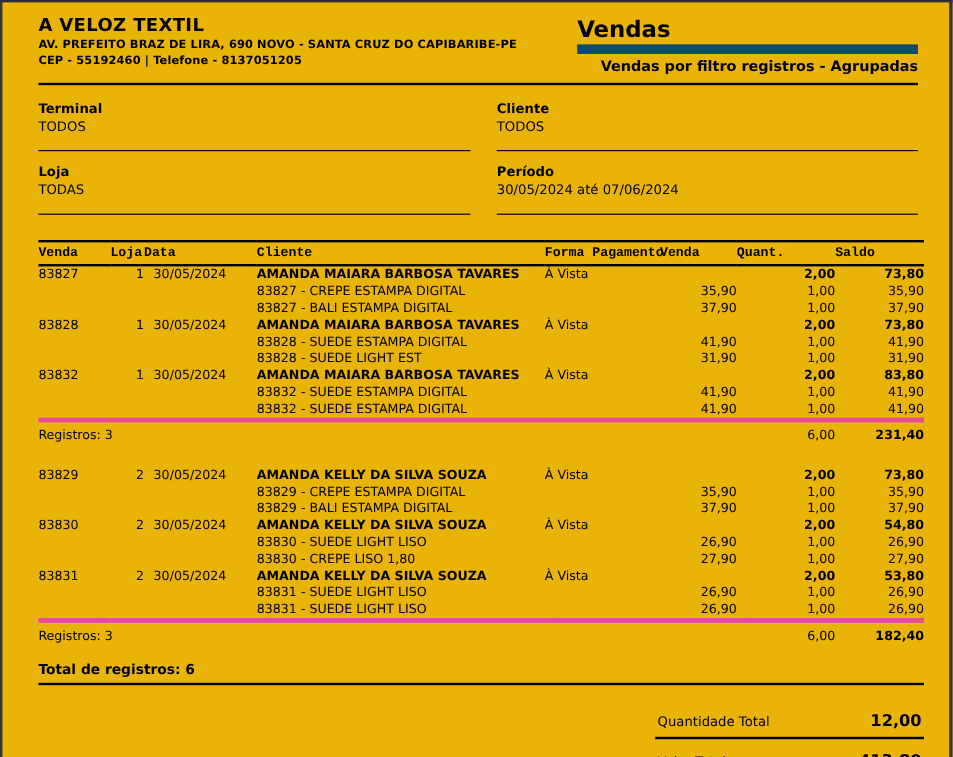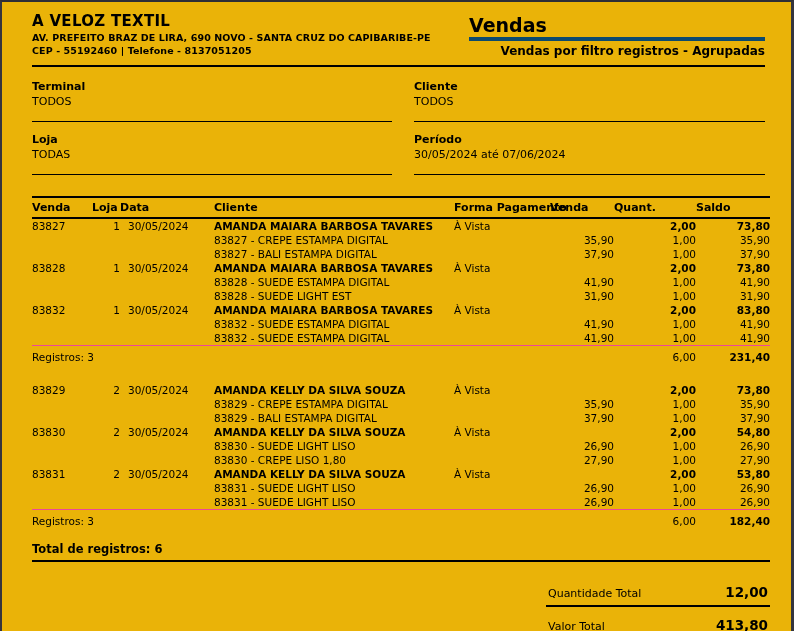--- a/index.html
+++ b/index.html
@@ -14,43 +14,43 @@
     padding:10px 26px 0 30px;
     overflow:hidden;
   }
 
   
   .hdr { display:flex; justify-content:space-between; align-items:flex-start; }
   .hdr-left { width:430px; }
   .company-name { font-size:15px; font-weight:bold; letter-spacing:.3px; }
   .company-line { font-size:9.5px; font-weight:bold; margin-top:2px; letter-spacing:.1px; }
   .hdr-right { width:296px; padding-top:2px; }
-  .report-title { font-size:19px; font-weight:bold; border-bottom:4px solid #0c4a6e; padding-bottom:1px; }
+  .report-title { font-size:19px; font-weight:bold; border-bottom:8px solid #0c4a6e; padding-bottom:1px;margin-left:12px; }
   .report-subtitle { font-size:12px; font-weight:bold; text-align:right; margin-top:3px; }
   .rule { border:none; border-top:2px solid #000; margin-top:7px; }
 
   
   .filters { display:grid; grid-template-columns:360px 1fr; column-gap:22px; margin-top:13px; }
   .field { border-bottom:1px solid #000; padding-bottom:13px; margin-bottom:11px; }
   .field-label { font-size:11px; font-weight:bold; }
   .field-value { font-size:11px; margin-top:2px; }
 
   
   table.report { width:738px; border-collapse:collapse; table-layout:fixed; margin-top:10px; }
   table.report th {
     font-size:11px; font-weight:bold; text-align:left; padding:3px 0 3px;
-    border-top:2px solid #000; border-bottom:2px solid #000; white-space:nowrap;
+    border-top:2px solid #000; border-bottom:2px solid #000; white-space:nowrap;font-family:Liberation Mono, monospace;
   }
   table.report td { font-size:10.5px; padding:0; line-height:14px; white-space:nowrap; overflow:hidden; }
   .col-r { text-align:right; }
   td.sale-top { padding-top:5px; }
   td.cliente-cell { font-weight:bold; }
   td.forma-cell { padding-left:16px; }
   td.bold { font-weight:bold; }
-  tr.registros-row td { border-top:1px solid #ec4899; padding-top:4px; padding-bottom:2px; }
+  tr.registros-row td { border-top:4px solid #ec4899; padding-top:4px; padding-bottom:2px; }
   tr.spacer-row td { height:17px; border:none; }
 
   
   .total-reg { font-size:11.5px; font-weight:bold; margin-top:12px; padding-bottom:4px; border-bottom:2px solid #000; width:738px; }
   .totals-box { width:224px; margin-left:514px; margin-top:18px; }
   .totals-row { display:flex; justify-content:space-between; align-items:baseline; border-bottom:2px solid #000; padding:4px 2px 5px;gap:47px; }
   .totals-row + .totals-row { margin-top:6px; }
   .totals-label { font-size:11px; }
   .totals-value { font-size:13.5px; font-weight:bold; }
 </style>

